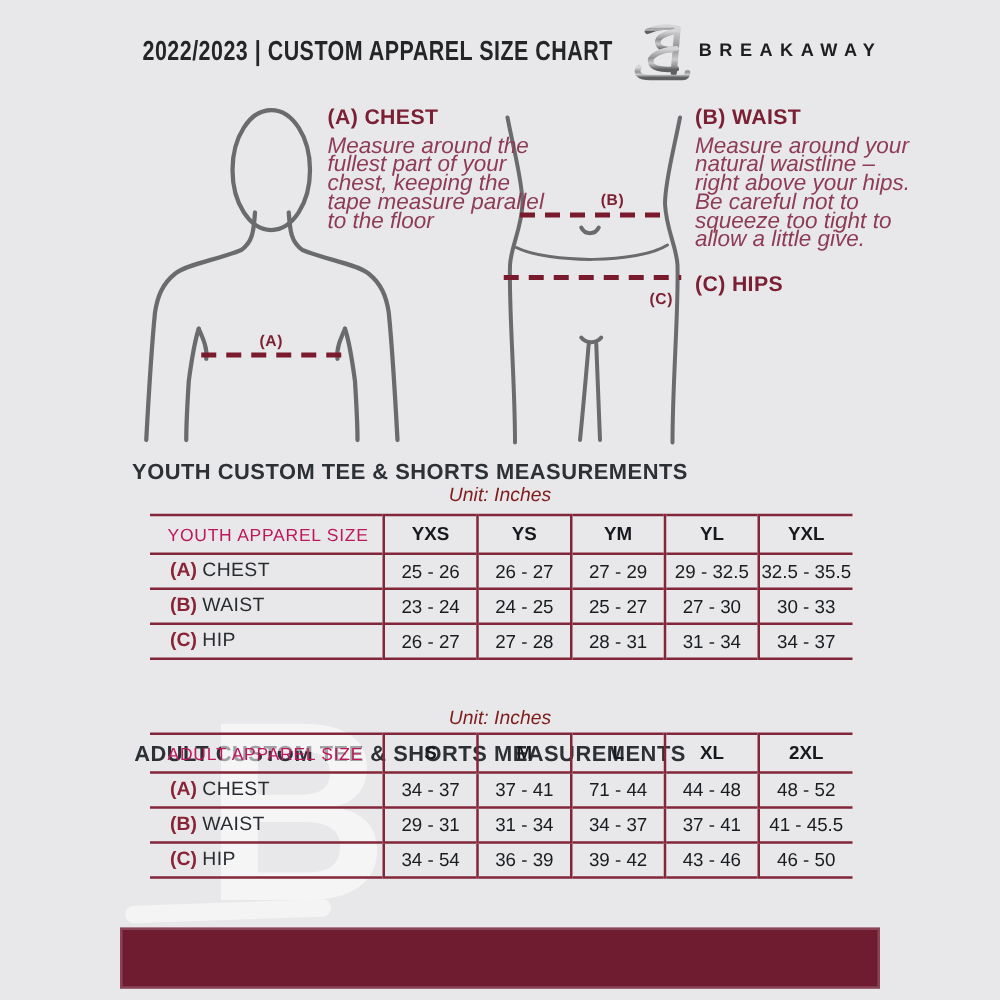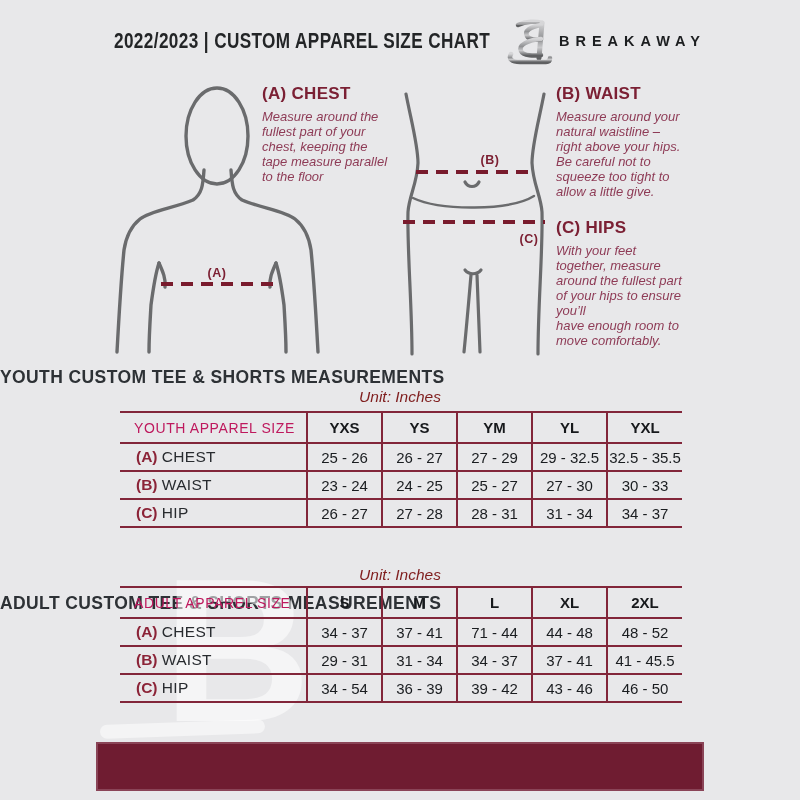--- a/index.html
+++ b/index.html
@@ -15,26 +15,26 @@
   }
   .hdr-title > span{display:inline-block; transform:scaleX(0.78); transform-origin:left center;}
   .brand-name{
     position:absolute; left:559px; top:33px; white-space:nowrap;
     font-size:14.5px; font-weight:700; color:#1c1e20; letter-spacing:6px;
   }
   .logo-svg{position:absolute; left:504px; top:13px;}
   
   .instr{position:absolute;}
   .instr-h{font-size:17px; font-weight:700; color:#7b2034; letter-spacing:0.3px; margin-bottom:5px;}
-  .instr-b{font-size:13px; font-style:italic; line-height:15px; color:#8e3b56; white-space:pre-line;}
+  .instr-b{font-size:18px; font-style:italic; line-height:15px; color:#8e3b56; white-space:pre-line;}
   
   .fig{position:absolute;}
   
   .section-title{
-    position:absolute; left:0; width:656px; text-align:left;
+    position:absolute; left:0; width:656px; text-align:center;
     font-size:17.5px; font-weight:700; color:#2d3135; letter-spacing:0.4px; line-height:19px;
   }
   .section-unit{
     position:absolute; left:0; width:800px; text-align:center;
     font-size:15.5px; font-style:italic; color:#7f1d1d; line-height:18px;
   }
   
   .size-table{
     position:absolute; width:562px; border-collapse:collapse; table-layout:fixed;
     background:transparent; z-index:2;
@@ -140,27 +140,20 @@
     <div class="instr-b">Measure around your
 natural waistline –
 right above your hips.
 Be careful not to
 squeeze too tight to
 allow a little give.</div>
   </div>
 
   <div class="instr" style="left:556px; top:218px; width:185px;">
     <div class="instr-h">(C) HIPS</div>
-    <div class="instr-b">With your feet
-together, measure
-around the fullest part
-of your hips to ensure
-you’ll
-have enough room to
-move comfortably.</div>
   </div>
 
   <div class="watermark wm-b">B</div>
   <div class="watermark wm-bar"></div>
 
   <div class="section-title" style="top:368px;">YOUTH CUSTOM TEE &amp; SHORTS MEASUREMENTS</div>
   <div class="section-unit" style="top:388px;">Unit: Inches</div>
 
   <table class="size-table" style="left:120px; top:411px;">
     <colgroup>

